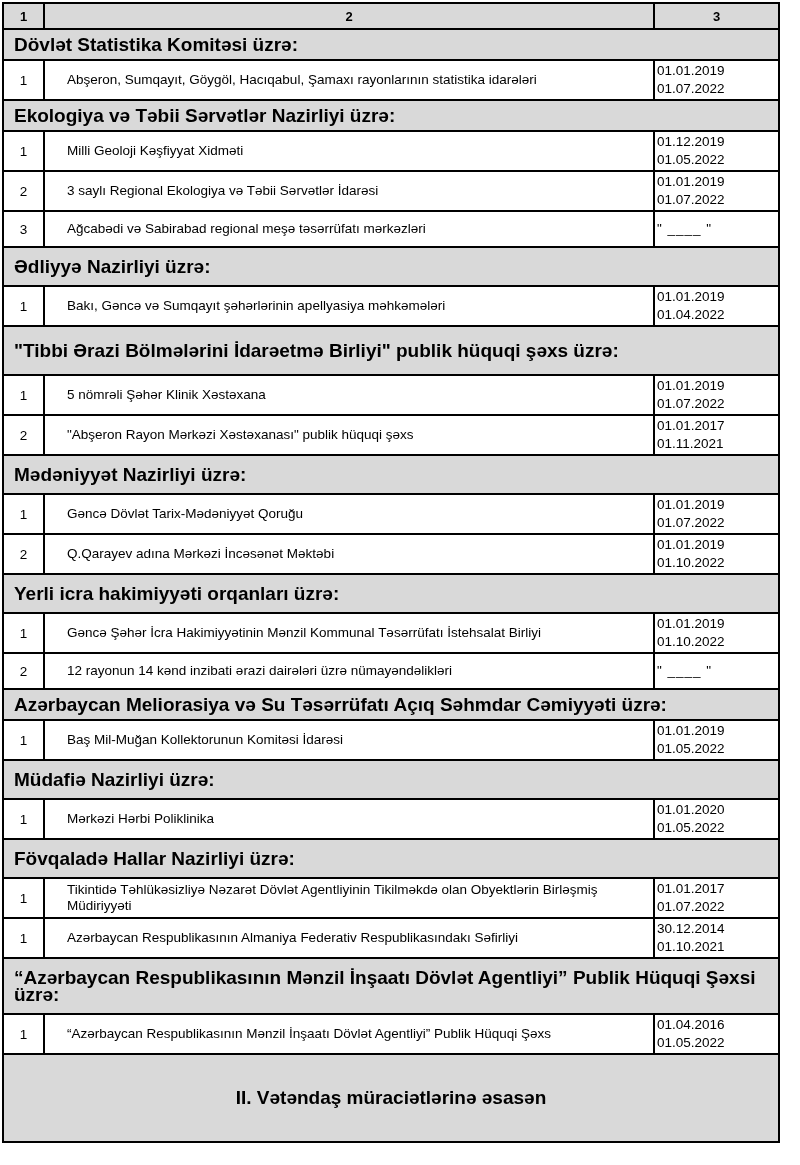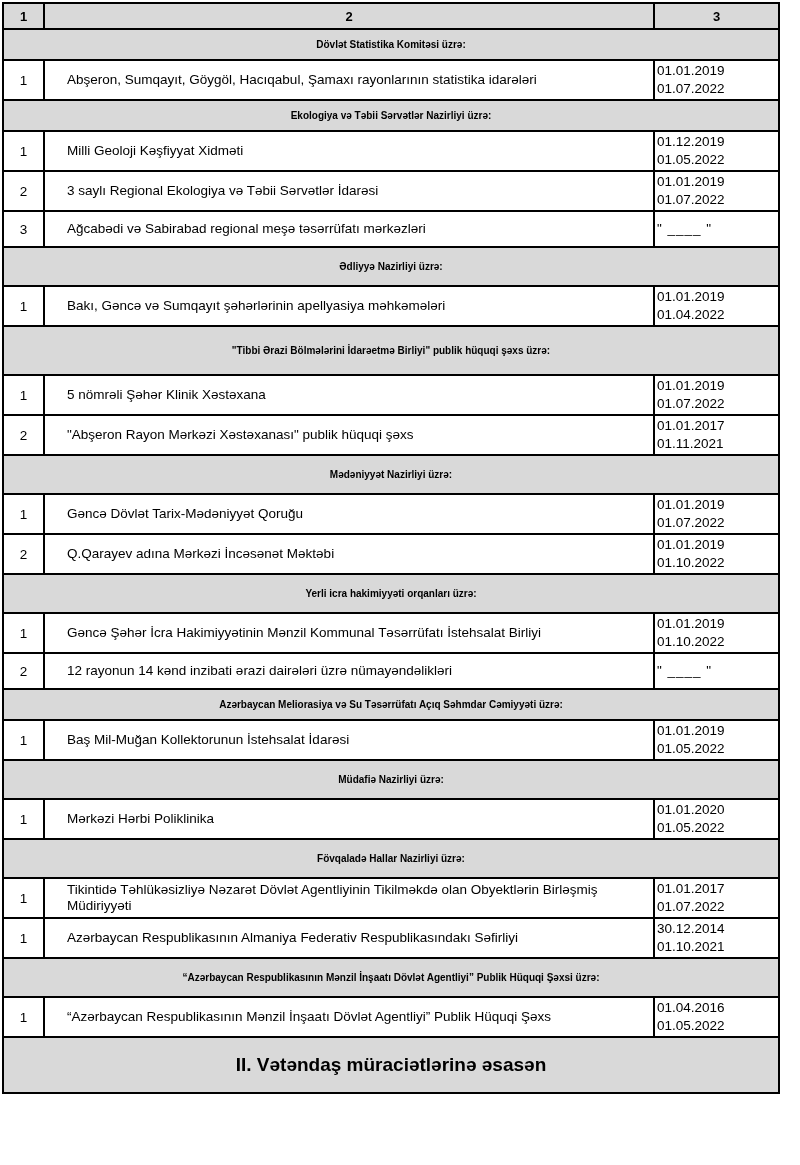--- a/index.html
+++ b/index.html
@@ -31,41 +31,40 @@
     background: #d9d9d9;
     font-weight: bold;
     font-size: 13px;
     text-align: center;
     padding: 1px;
   }
 
   tr.section td {
     background: #d9d9d9;
     font-weight: bold;
-    font-size: 10px;
-    text-align: center;
+    font-size: 19px;
     padding: 6px 10px;
     line-height: 17px;
   }
   tr.section.spacious td { padding: 15px 10px; }
   tr.section.semi td { padding: 10px 10px; }
 
   tr.datarow { height: 36px; }
   tr.datarow td { font-size: 13.5px; background: #ffffff; }
   td.num { text-align: center; padding: 2px; }
   td.name { padding: 3px 22px; line-height: 16px; margin-top: 39px; }
   td.dates { text-align: left; padding: 1px 2px; line-height: 18px; }
   td.dates .marker { letter-spacing: 1px; }
 
   tr.footer td {
     background: #d9d9d9;
     font-weight: bold;
     font-size: 19px;
     text-align: center;
-    padding: 16px 10px;
+    padding: 32px 10px;
   }
 </style>
 </head>
 <body>
 
 <div class="page">
   <table class="report">
     <colgroup>
       <col class="c1">
       <col class="c2">
@@ -175,21 +174,21 @@
         <tr class="datarow">
           <td class="num">2</td>
           <td class="name">12 rayonun 14 kənd inzibati ərazi dairələri üzrə nümayəndəlikləri</td>
           <td class="dates"><span class="marker">" ____ "</span></td>
         </tr>
         <tr class="section">
           <td colspan="3">Azərbaycan Meliorasiya və Su Təsərrüfatı Açıq Səhmdar Cəmiyyəti üzrə:</td>
         </tr>
         <tr class="datarow">
           <td class="num">1</td>
-          <td class="name">Baş Mil-Muğan Kollektorunun İstehsalat İdarəsi</td>
+          <td class="name">Baş Mil-Muğan Kollektorunun Komitəsi İdarəsi</td>
           <td class="dates">
             <div>01.01.2019</div>
             <div>01.05.2022</div>
           </td>
         </tr>
         <tr class="section semi">
           <td colspan="3">Müdafiə Nazirliyi üzrə:</td>
         </tr>
         <tr class="datarow">
           <td class="num">1</td>

